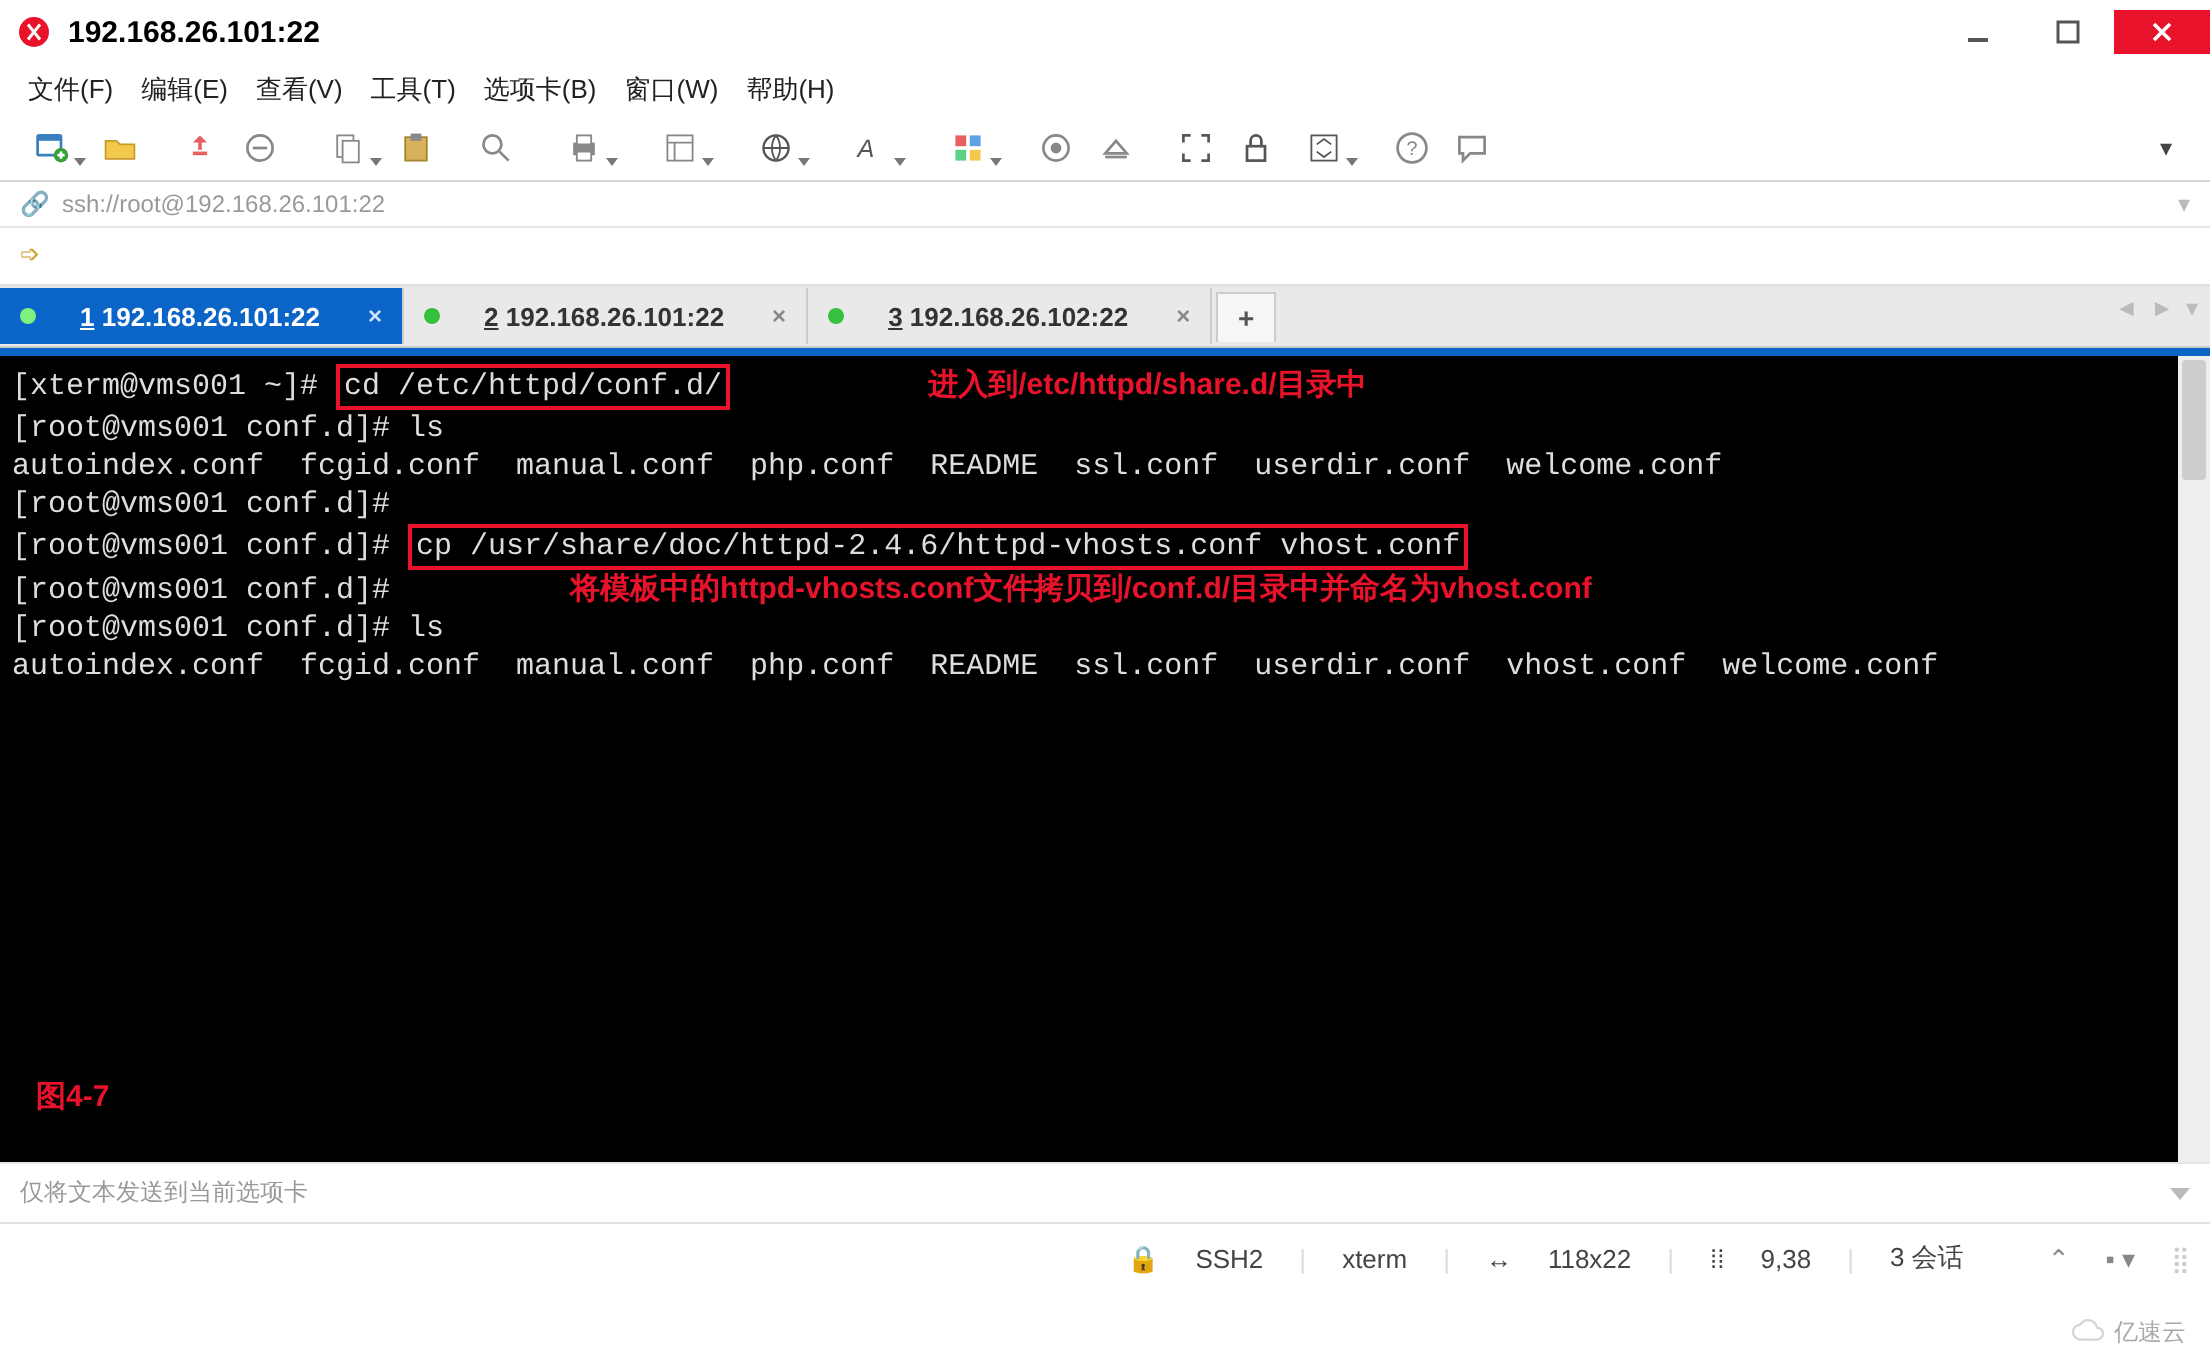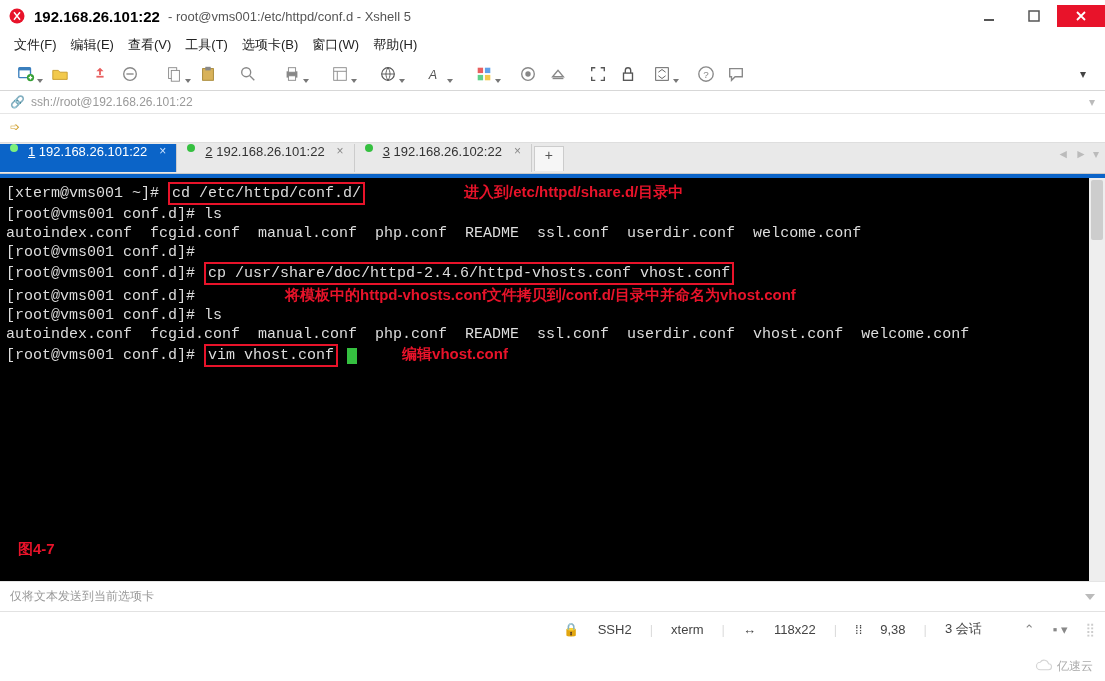--- a/index.html
+++ b/index.html
@@ -16,21 +16,21 @@
   .tb-btn { width: 28px; height: 24px; display: flex; align-items: center; justify-content: center; color: #444; position: relative; }
   .tb-sep { width: 8px; }
   .tb-drop::after { content:""; border-left:3px solid transparent; border-right:3px solid transparent; border-top:4px solid #777; position:absolute; right:1px; bottom:3px; }
   .tb-btn.wide { width: 36px; }
   .toolbar-spacer { flex: 1; }
   .addr-row { display: flex; align-items: center; gap: 6px; padding: 4px 10px; border-bottom: 1px solid #e6e6e6; color: #999; }
   .addr-row .link-icon { color: #aaa; }
   .hint-row { display: flex; align-items: center; gap: 6px; padding: 6px 10px 8px; color: #888; border-bottom: 1px solid #dedede; }
   .hint-row .arrow-add { color: #d0a030; }
   .tabbar { display: flex; align-items: center; background: #e9e9e9; border-bottom: 1px solid #c9c9c9; height: 30px; position: relative; }
-  .tab { display: flex; height: 28px; padding: 0 10px; border-right: 1px solid #ccc; gap: 10px; font-size: 13px; }
+  .tab { display: flex; align-items: center; height: 28px; padding: 0 10px; border-right: 1px solid #ccc; gap: 22px; font-size: 13px; font-weight: bold; }
   .tab.active { background: #0b64c8; color: #fff; }
   .tab .dot { width: 8px; height: 8px; border-radius: 50%; background: #35c040; }
   .tab.active .dot { background: #7df07d; }
   .tab .close-x { color: #888; font-size: 12px; margin-left: 2px;}
   .tab.active .close-x { color: #cce3ff; }
   .tab-num { text-decoration: underline; }
   .tab.newtab { width: 28px; justify-content: center; background: #f6f6f6; border: 1px solid #ccc; border-bottom: none; margin-left: 2px; height: 24px; padding: 0; font-size: 14px; color: #555;}
   .tab-nav { position: absolute; right: 6px; top: 4px; color: #bbb; display: flex; gap: 6px; align-items: center;}
   .terminal { background: #000; color: #ddd; font-family: Consolas, "Courier New", monospace; font-size: 15px; line-height: 19px; height: 395px; padding: 4px 6px; border-top: 4px solid #0b64c8; position: relative; overflow: hidden; }
   .terminal .line { white-space: pre; }
@@ -53,21 +53,20 @@
 </style>
 </head>
 <body>
 
 <div class="titlebar">
   <svg class="app-icon" viewBox="0 0 24 24">
       <circle cx="12" cy="12" r="10" fill="#e8132a"></circle>
       <path d="M8 7l4 5-4 5M16 7l-4 5 4 5" stroke="#fff" stroke-width="2" fill="none"></path>
     </svg>
   <span class="app-title-ip">192.168.26.101:22</span>
-  <span class="app-title-rest">- <span>root@vms001:/etc/httpd/conf.d - Xshell 5</span></span>
   <div class="titlebar-spacer"></div>
   <div class="win-btn">
       <svg class="icon" viewBox="0 0 16 16">
         <rect x="3" y="11" width="10" height="2" fill="#555"></rect>
       </svg>
     </div>
   <div class="win-btn">
       <svg class="icon" viewBox="0 0 16 16">
         <rect x="3" y="3" width="10" height="10" fill="none" stroke="#555" stroke-width="1.5"></rect>
       </svg>
@@ -257,21 +256,20 @@
 
 <div class="terminal">
   <div class="line"><span>[xterm@vms001 ~]# </span><span class="box-red">cd /etc/httpd/conf.d/</span><span>           </span><span class="ann">进入到/etc/httpd/share.d/目录中</span></div>
   <div class="line">[root@vms001 conf.d]# ls</div>
   <div class="line">autoindex.conf  fcgid.conf  manual.conf  php.conf  README  ssl.conf  userdir.conf  welcome.conf</div>
   <div class="line">[root@vms001 conf.d]#</div>
   <div class="line"><span>[root@vms001 conf.d]# </span><span class="box-red">cp /usr/share/doc/httpd-2.4.6/httpd-vhosts.conf vhost.conf</span></div>
   <div class="line"><span>[root@vms001 conf.d]#</span><span>          </span><span class="ann">将模板中的httpd-vhosts.conf文件拷贝到/conf.d/目录中并命名为vhost.conf</span></div>
   <div class="line">[root@vms001 conf.d]# ls</div>
   <div class="line">autoindex.conf  fcgid.conf  manual.conf  php.conf  README  ssl.conf  userdir.conf  vhost.conf  welcome.conf</div>
-  <div class="line"><span>[root@vms001 conf.d]# </span><span class="box-red">vim vhost.conf</span><span> </span><span class="cursor"></span><span>     </span><span class="ann">编辑vhost.conf</span></div>
 
   <div class="ann fig-label">图4-7</div>
 
   <div class="ivert-scroll">
       <div class="thumb"></div>
     </div>
 </div>
 
 <div class="send-row">
   <span>仅将文本发送到当前选项卡</span>

